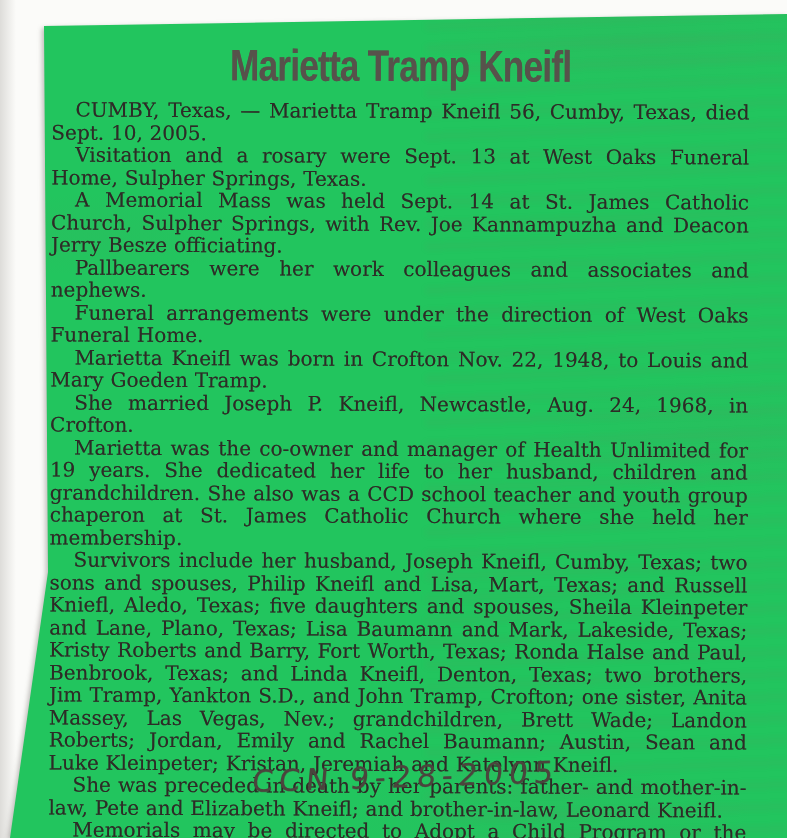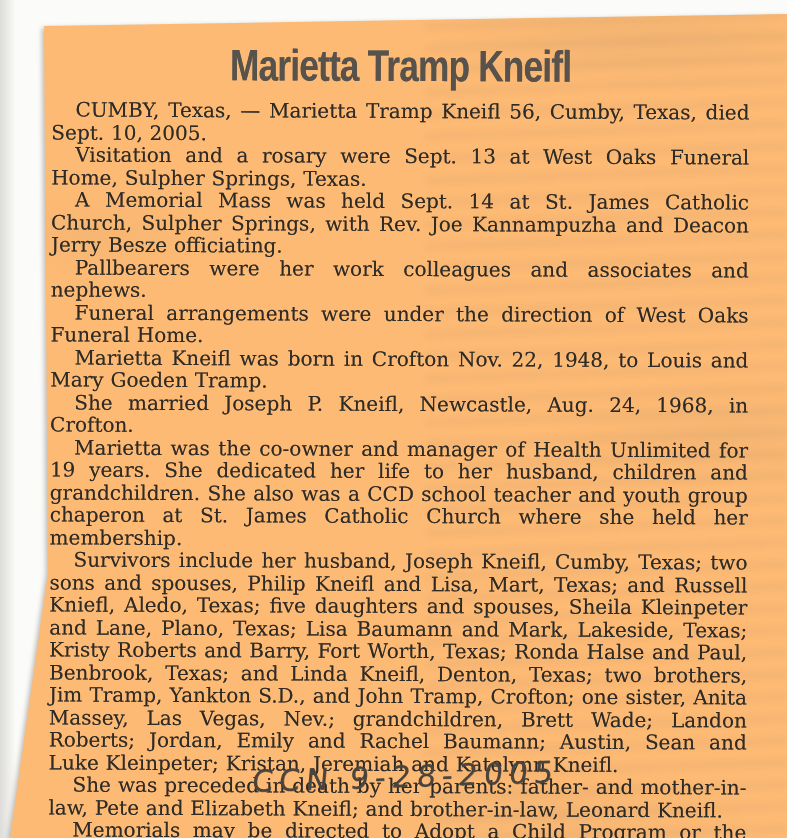--- a/index.html
+++ b/index.html
@@ -26,21 +26,21 @@
   }
   .clip-wrap {
     position: absolute;
     inset: 0;
     z-index: 1;
     filter: drop-shadow(-2px 2px 2.5px rgba(70,64,56,0.35));
   }
   .paper {
     position: absolute;
     inset: 0;
-    background: #fdba74;
+    background: #22c55e;
     clip-path: polygon(44px 26px, 787px 14px, 787px 838px, 10px 838px, 48px 572px);
   }
   
   .bleed-a {
     position: absolute;
     right: 0;
     top: 0;
     width: 46%;
     height: 100%;
     background: repeating-linear-gradient(178deg,

